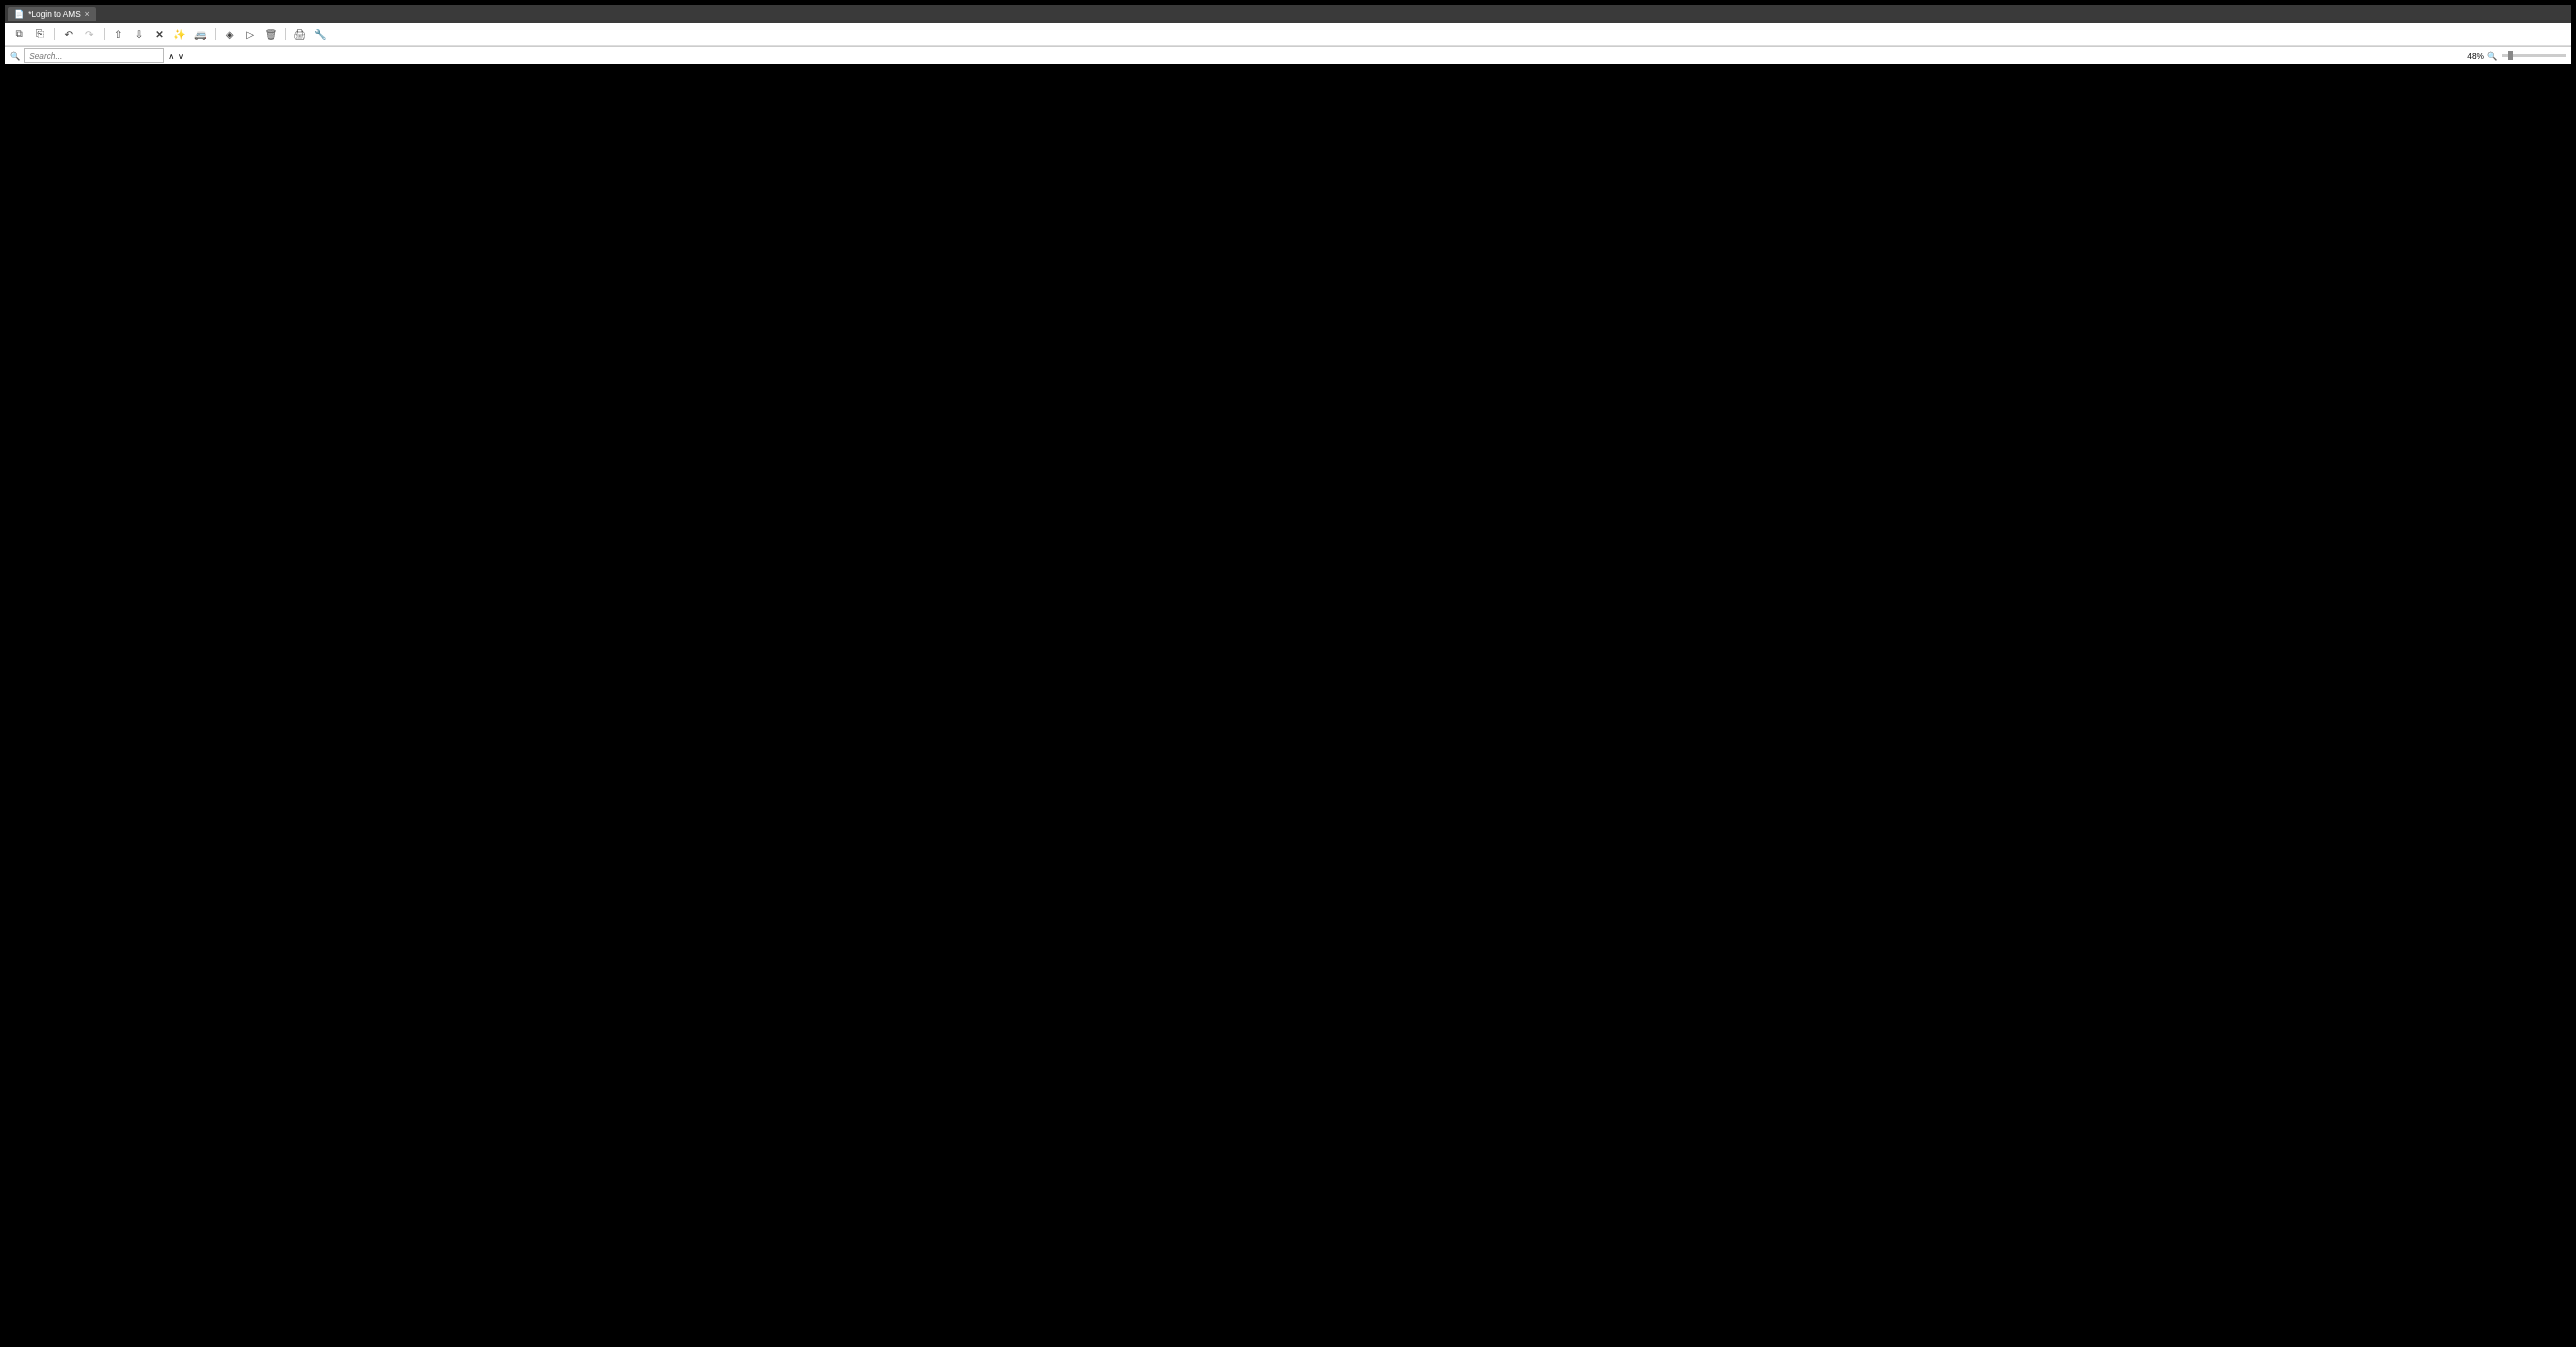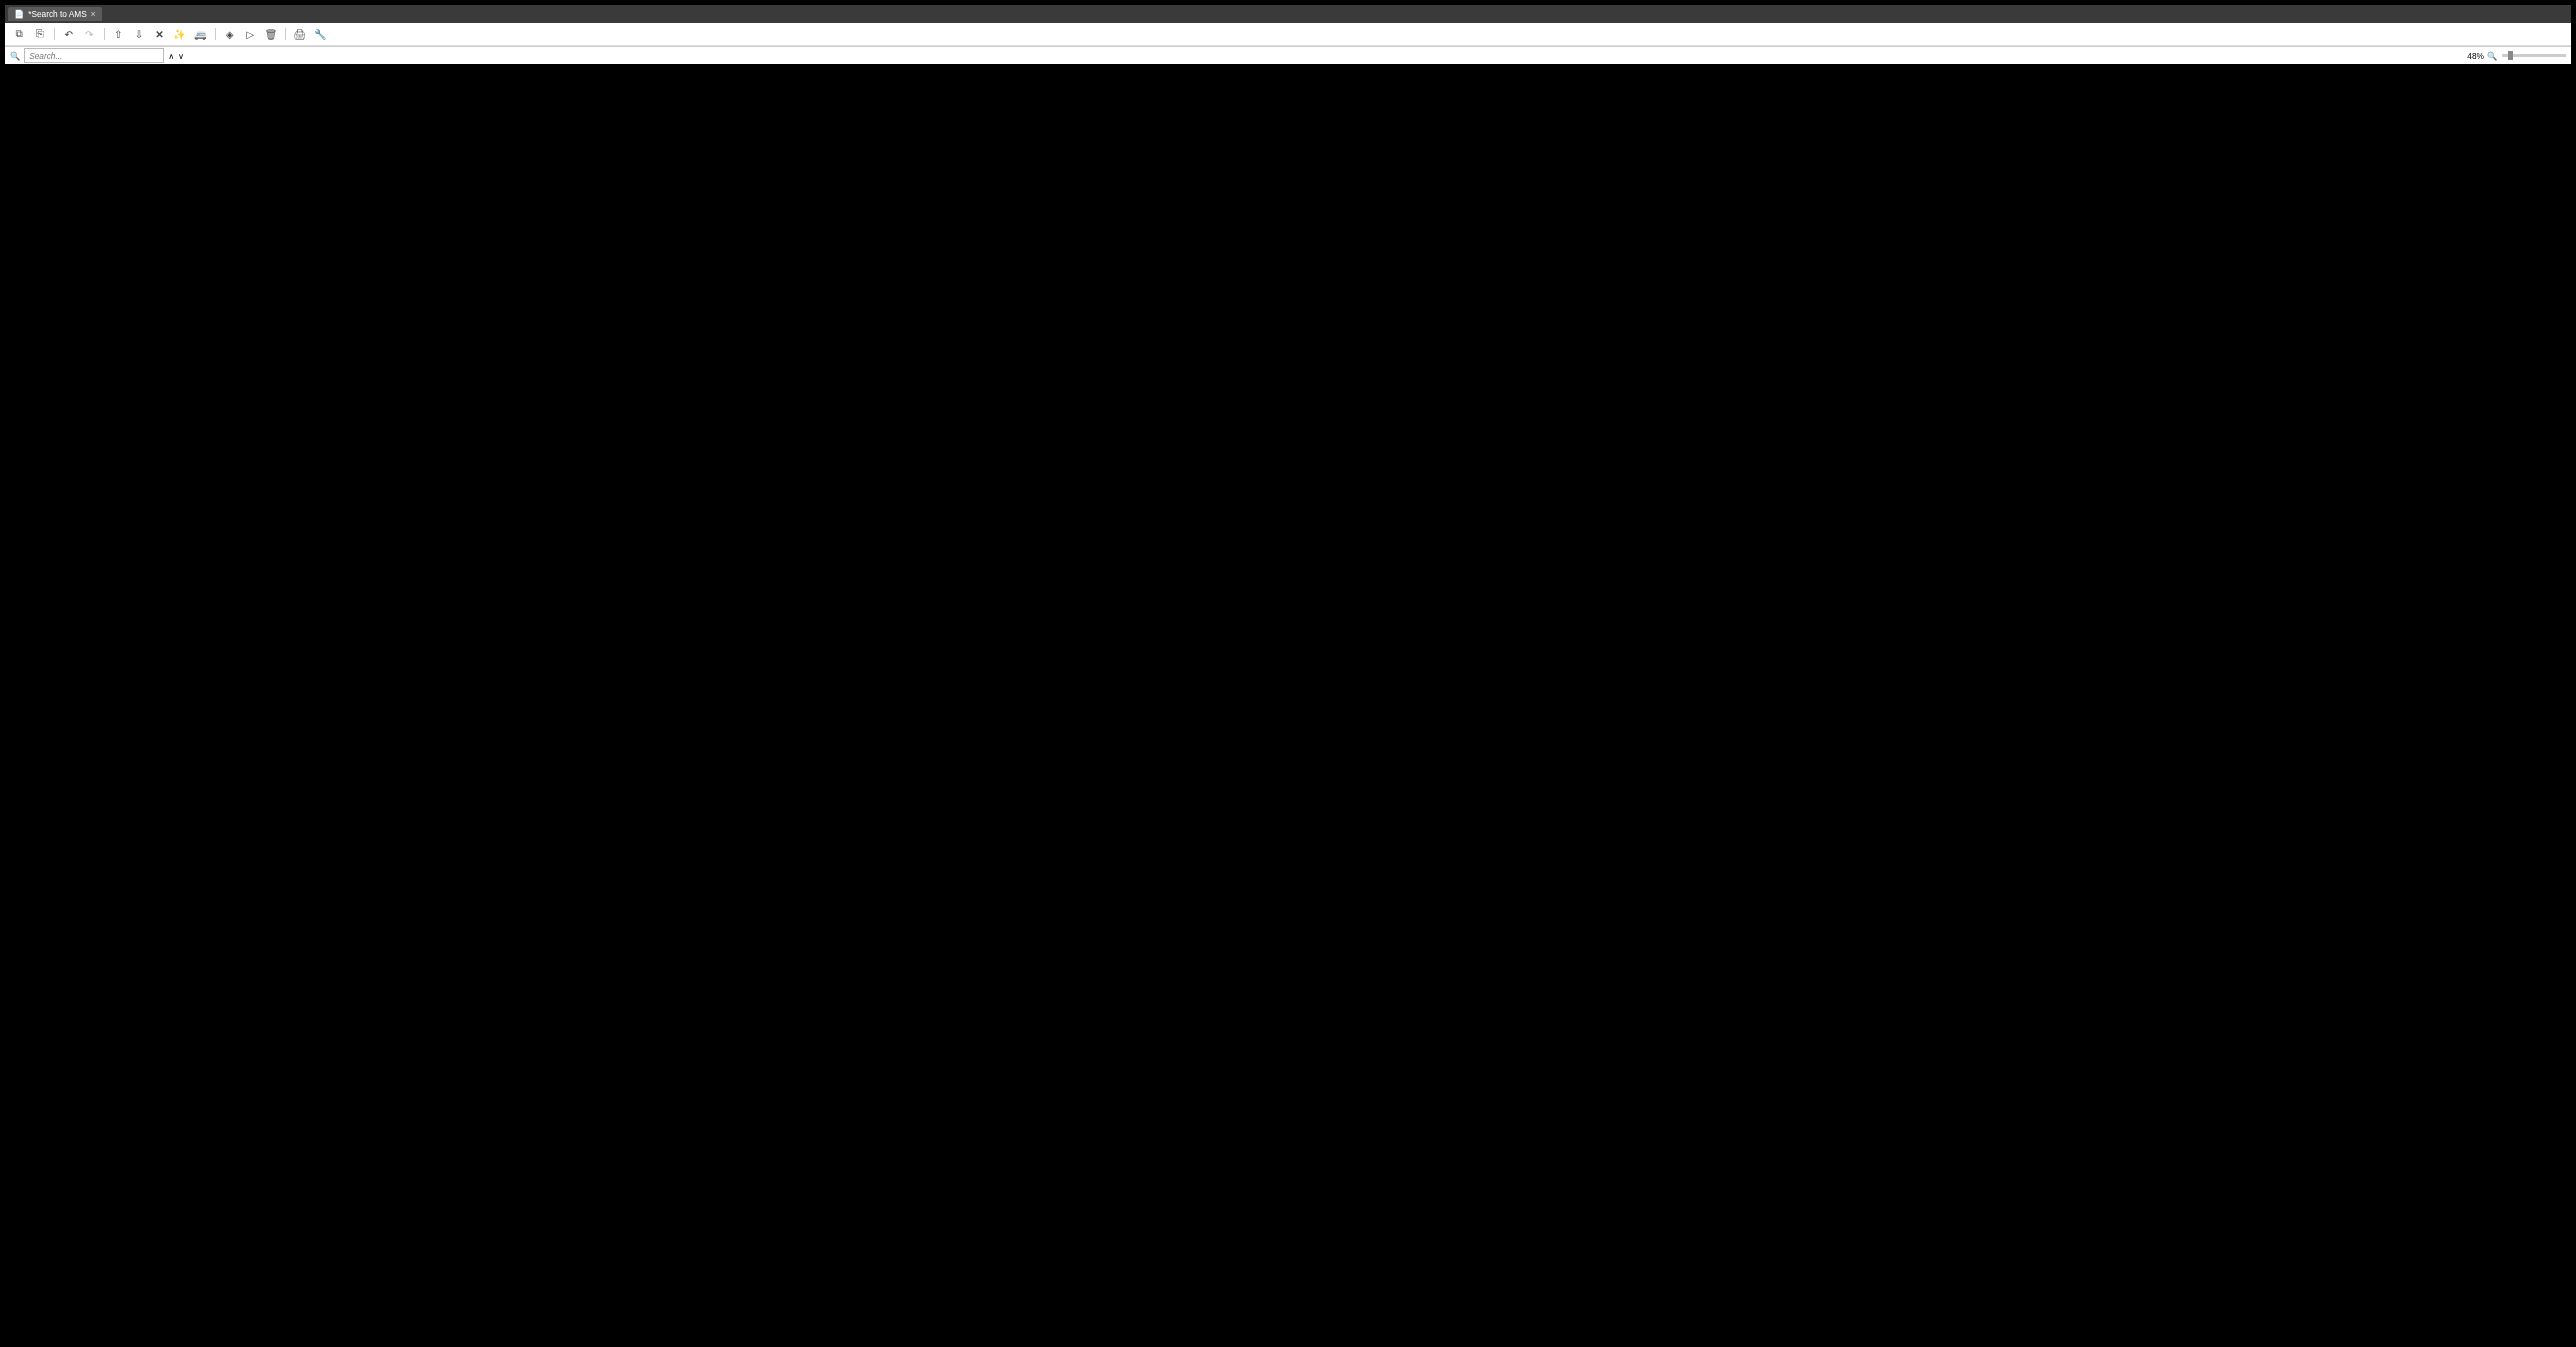--- a/index.html
+++ b/index.html
@@ -19,21 +19,21 @@
 .zoom-slider .thumb { position: absolute; left: 6.4px; top: -3.2px; width: 5.1px; height: 9px; background: #888; }
 </style>
 </head>
 <body>
 
 <div class="window">
 
   <div class="title-bar">
     <div class="tab">
       <span>📄</span>
-      <span>*Search to AMS</span>
+      <span>*Login to AMS</span>
       <span class="close">×</span>
     </div>
   </div>
 
   <div class="toolbar">
     <div class="tbtn">⧉</div>
     <div class="tbtn">⎘</div>
     <div class="tsep"></div>
     <div class="tbtn">↶</div>
     <div class="tbtn" style="color:#bbb">↷</div>

